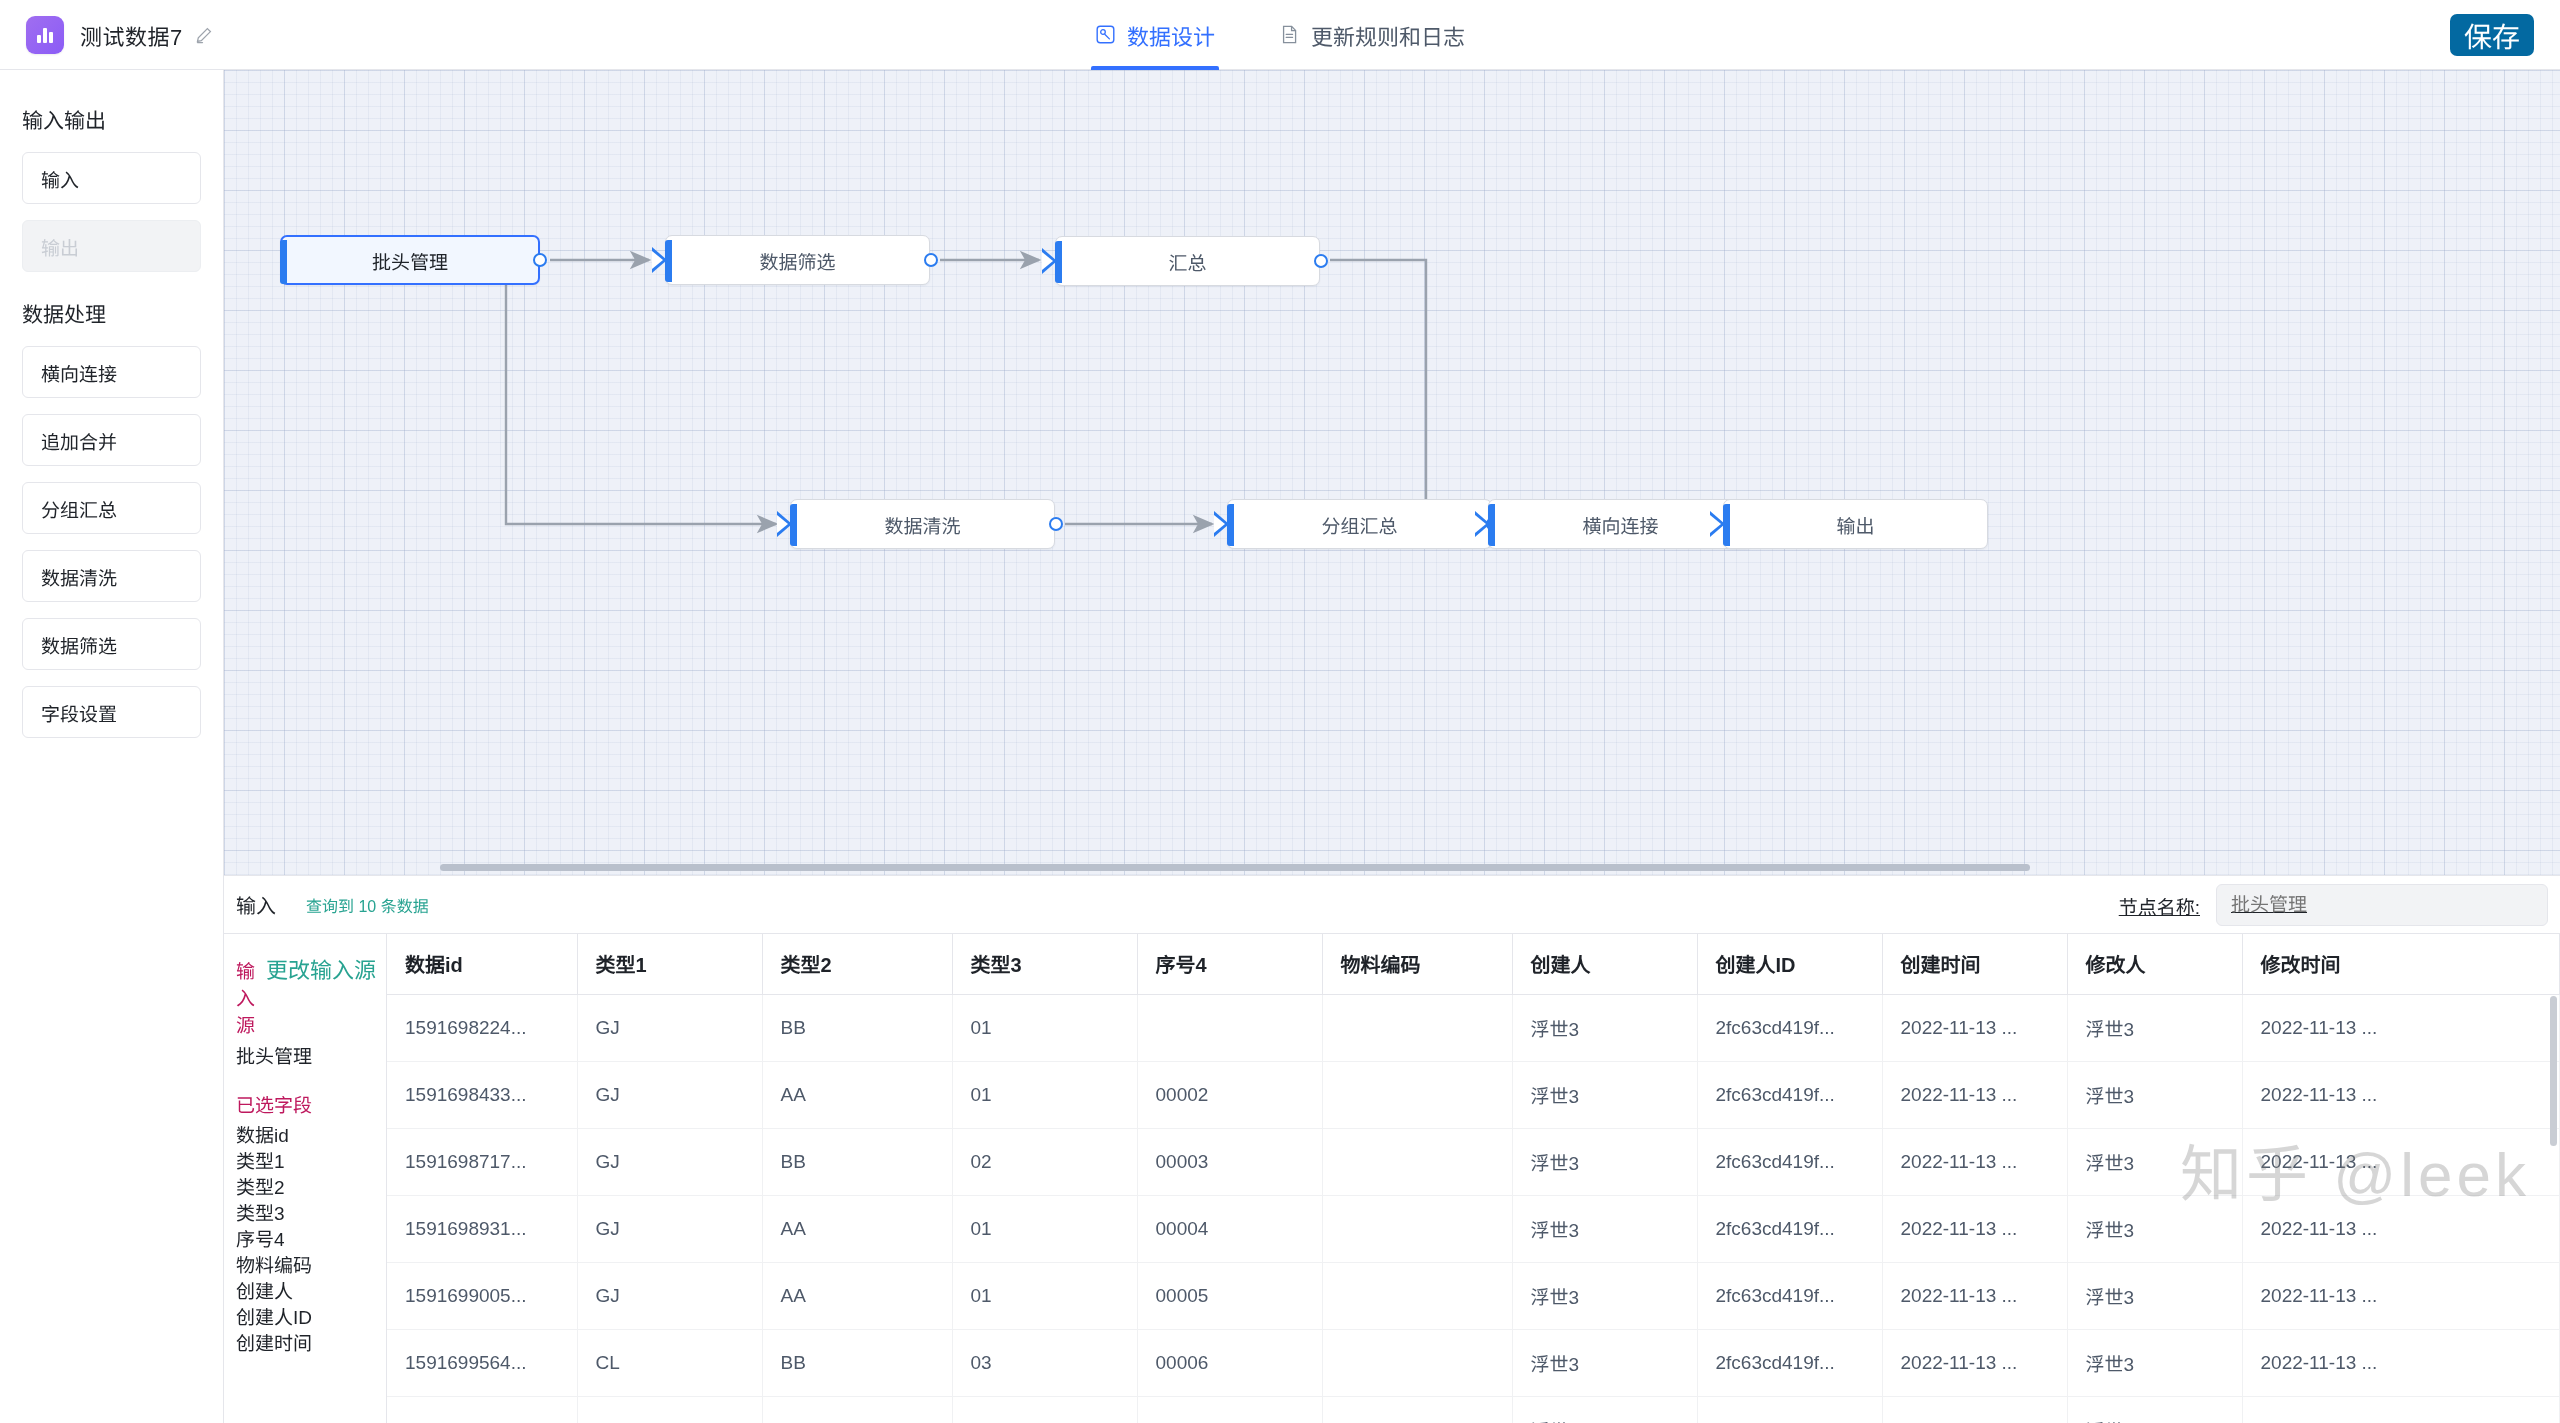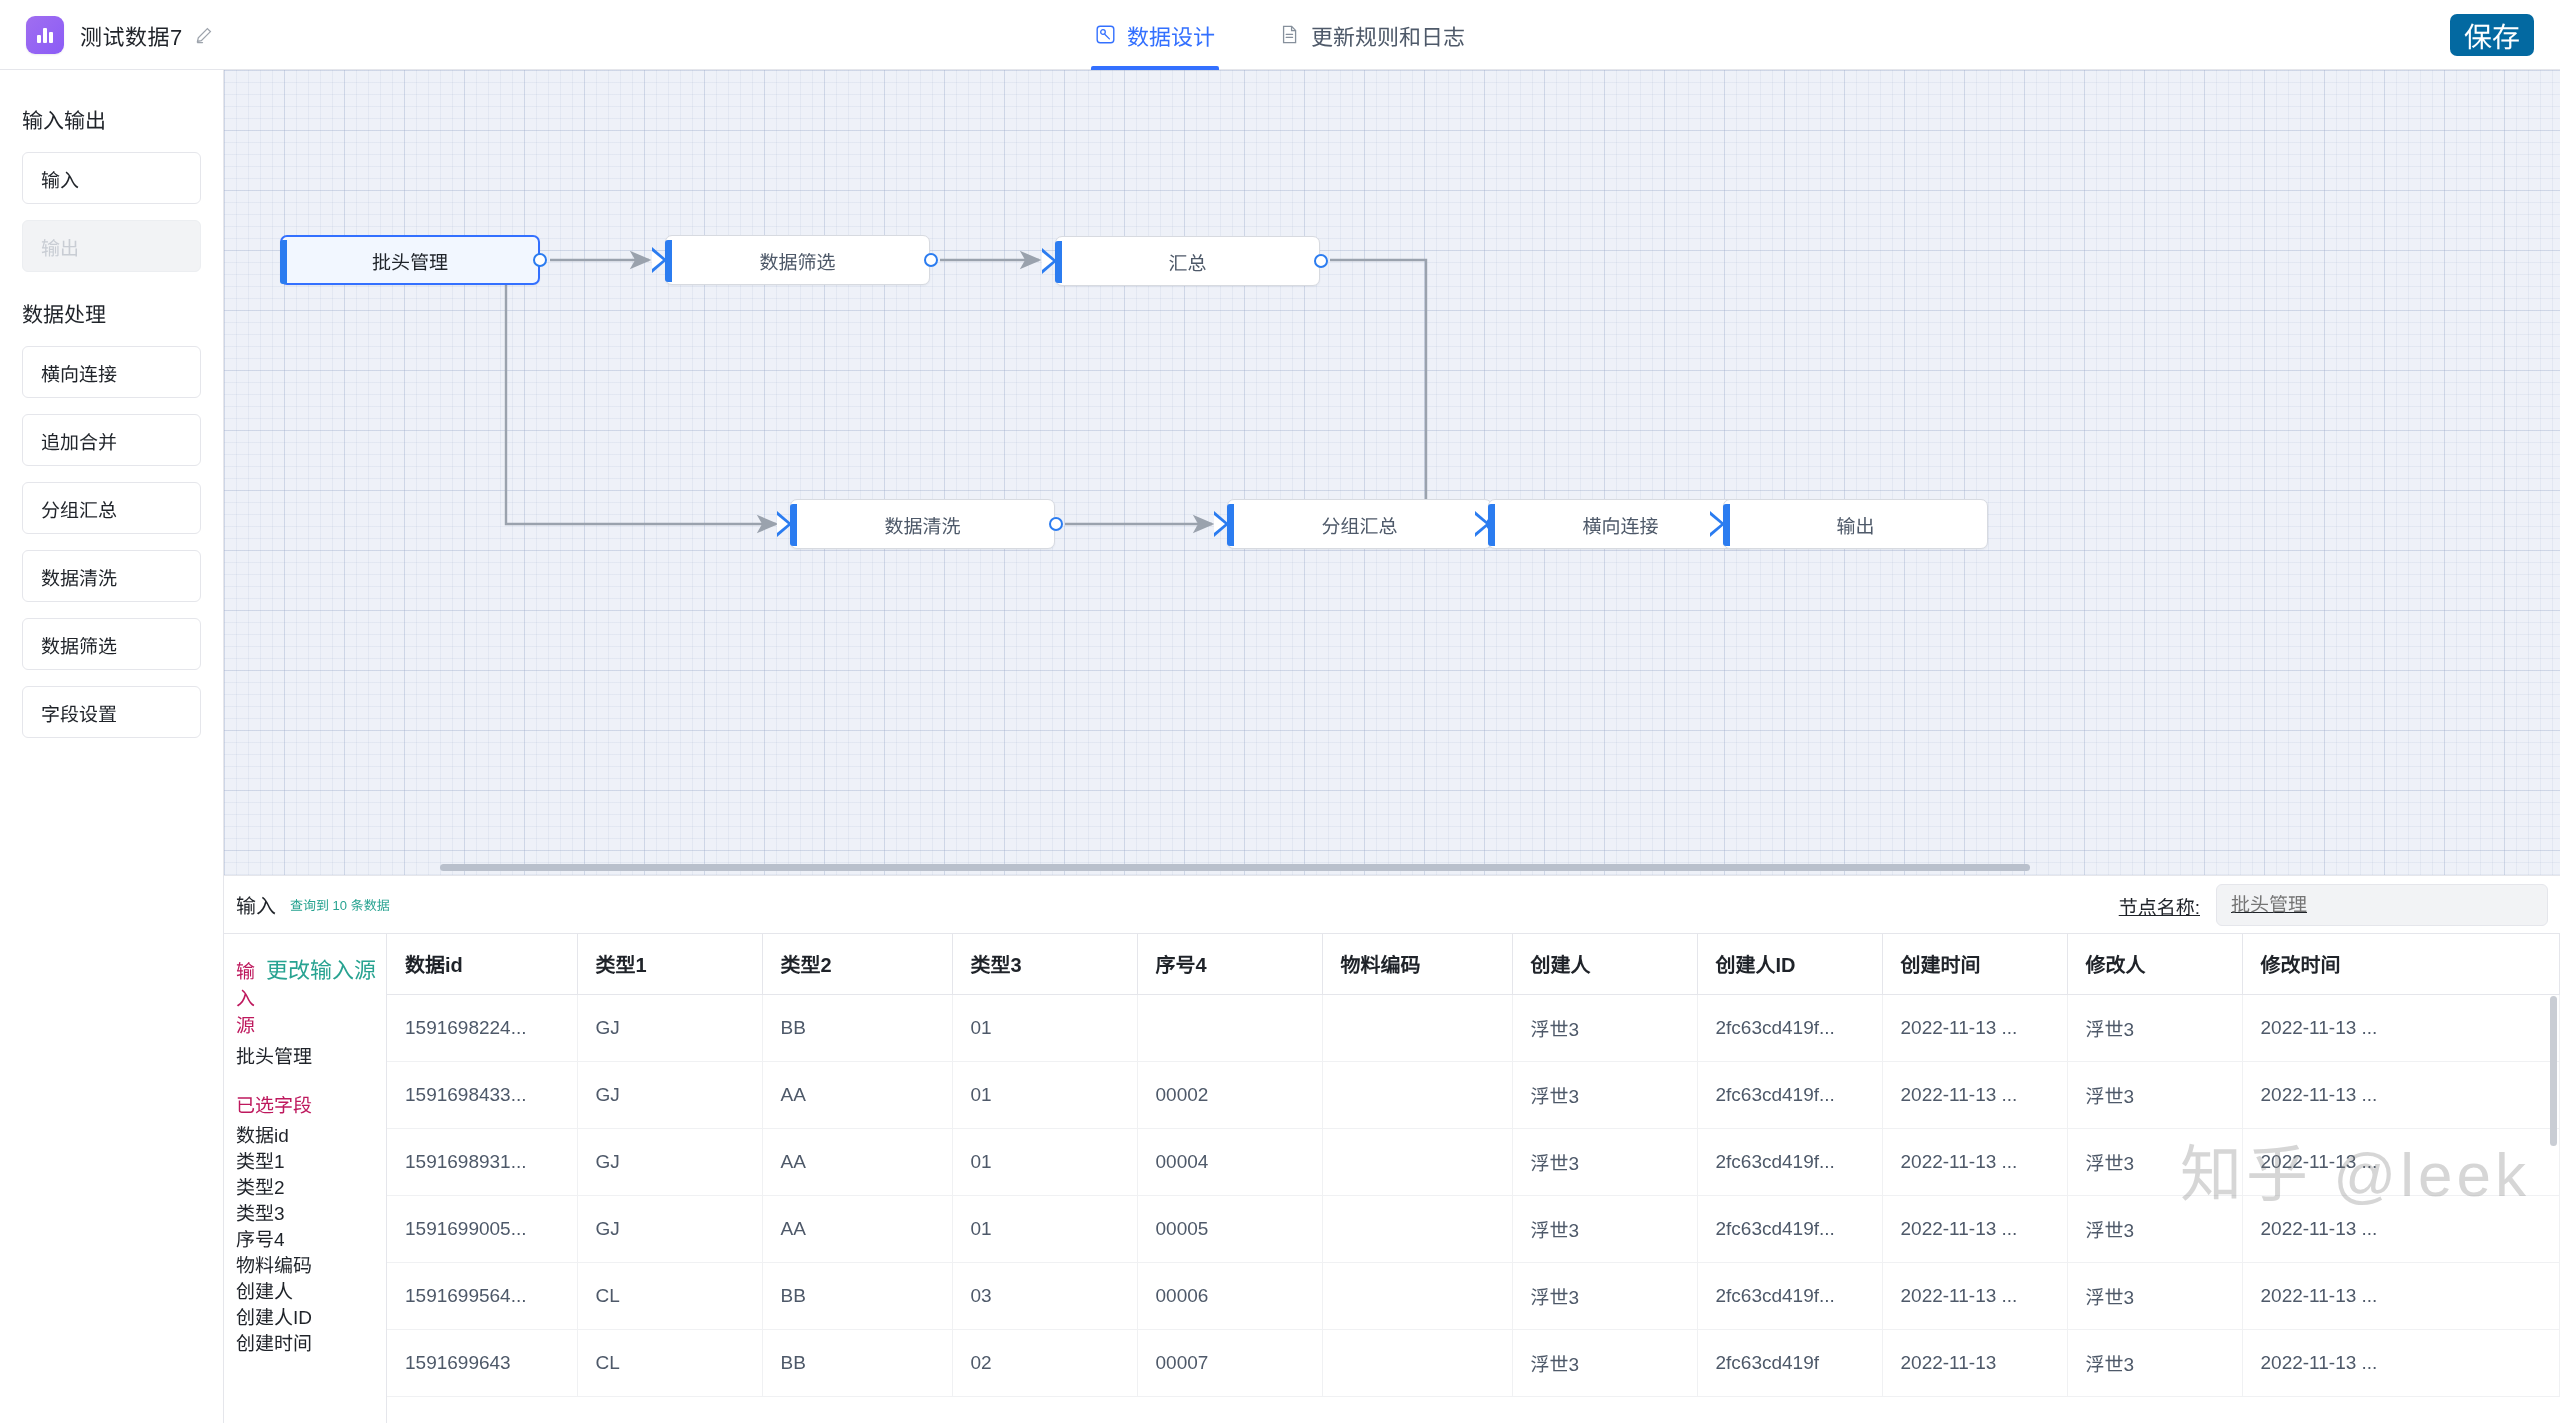--- a/index.html
+++ b/index.html
@@ -139,21 +139,21 @@
   .bottom {
     position: absolute; left: 224px; top: 875px;
     width: 2336px; height: 548px;
     background: #ffffff; border-top: 1px solid #e5e6eb;
   }
   .bottom-head {
     height: 58px; border-bottom: 1px solid #e5e6eb;
     display: flex; align-items: center; position: relative;
   }
   .bh-label { margin-left: 12px; font-size: 20px; color: #1f2329; }
-  .bh-count { margin-left: 14px; font-size: 13px; color: #28a391; cursor: pointer; }
+  .bh-count { margin-left: 30px; font-size: 16px; color: #28a391; cursor: pointer; }
   .bh-right {
     position: absolute; right: 12px; top: 0; height: 58px;
     display: flex; align-items: center; gap: 16px; text-decoration: underline;
   }
   .bh-node-label { font-size: 19px; color: #1f2329; }
   .bh-node-input {
     width: 332px; height: 42px; border-radius: 6px;
     background: #f2f3f5; border: 1px solid #e5e6eb;
     font-size: 19px; color: #a9afb8; font-family: inherit;
     padding: 0 14px; cursor: not-allowed;
@@ -455,20 +455,33 @@
               <td>01</td>
               <td>00002</td>
               <td></td>
               <td>浮世3</td>
               <td>2fc63cd419f...</td>
               <td>2022-11-13 ...</td>
               <td>浮世3</td>
               <td>2022-11-13 ...</td>
             </tr>
             <tr>
+              <td>1591698717...</td>
+              <td>GJ</td>
+              <td>BB</td>
+              <td>02</td>
+              <td>00003</td>
+              <td></td>
+              <td>浮世3</td>
+              <td>2fc63cd419f...</td>
+              <td>2022-11-13 ...</td>
+              <td>浮世3</td>
+              <td>2022-11-13 ...</td>
+            </tr>
+            <tr>
               <td>1591698931...</td>
               <td>GJ</td>
               <td>AA</td>
               <td>01</td>
               <td>00004</td>
               <td></td>
               <td>浮世3</td>
               <td>2fc63cd419f...</td>
               <td>2022-11-13 ...</td>
               <td>浮世3</td>

